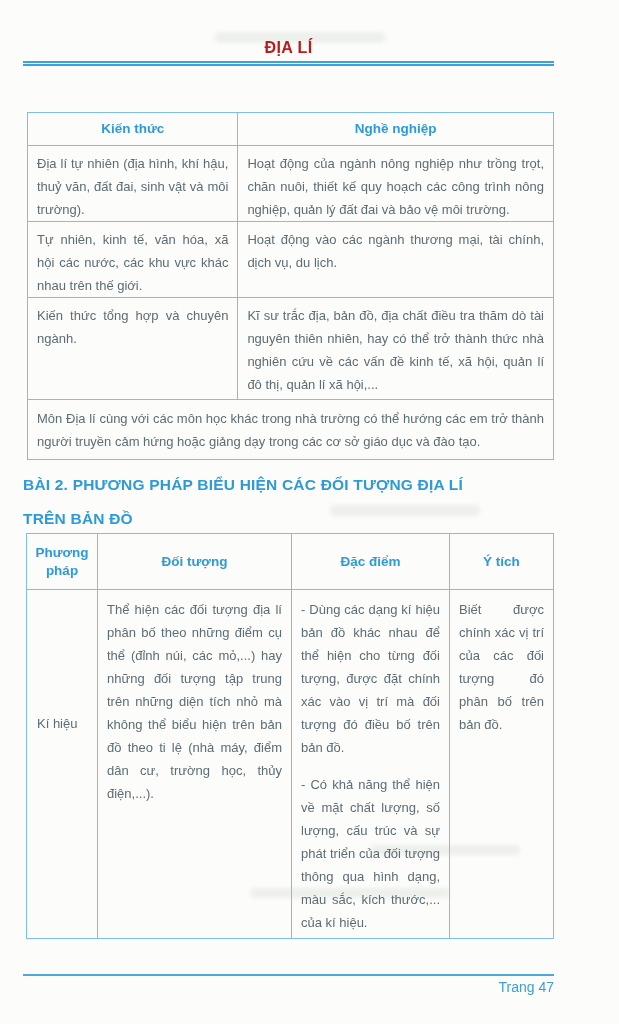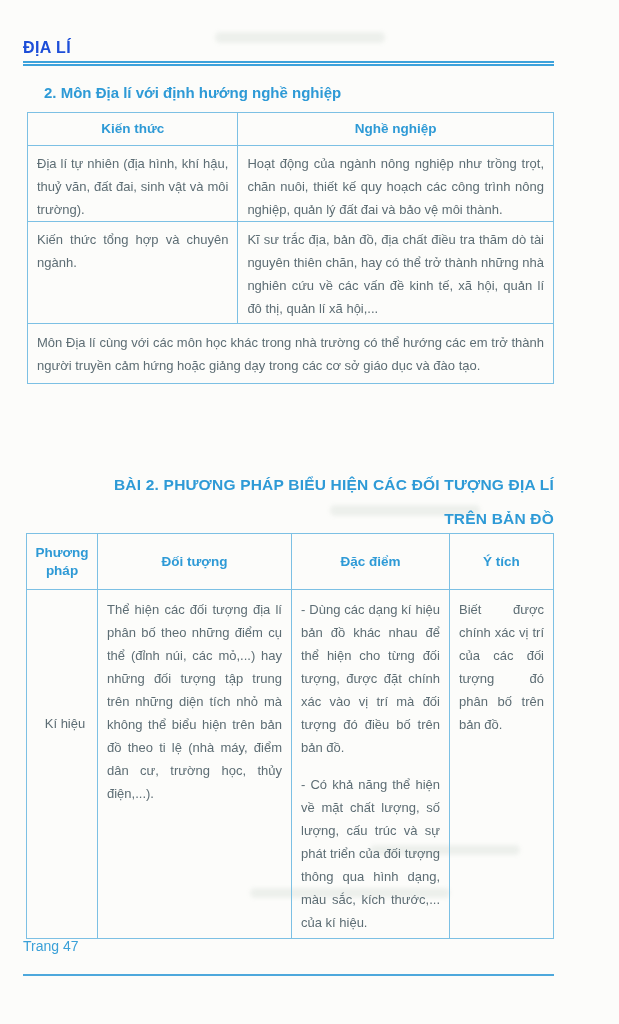--- a/index.html
+++ b/index.html
@@ -18,22 +18,22 @@
     border-radius:5px;
     filter:blur(2px);
   }
   .s1{top:32px;left:215px;width:170px;height:11px;}
   .s2{top:505px;left:330px;width:150px;height:11px;}
   .s3{top:888px;left:250px;width:200px;height:10px;}
   .s4{top:845px;left:370px;width:150px;height:10px;}
 
   .header-title{
     position:absolute;top:39px;left:23px;width:531px;
-    text-align:left;
-    color:#1d4ed8;font-weight:bold;font-size:16px;letter-spacing:.4px;
+    text-align:center;
+    color:#b91c1c;font-weight:bold;font-size:16px;letter-spacing:.4px;
   }
   .top-rule{
     position:absolute;top:61px;left:23px;width:531px;height:5px;
     border-top:2px solid #3da2db;border-bottom:2px solid #3da2db;
     box-sizing:border-box;
   }
   .sec1{
     position:absolute;top:84px;left:44px;margin:0;
     color:#2e9ad6;font-weight:bold;font-size:15px;
   }
@@ -54,77 +54,80 @@
 
   .t1{position:absolute;top:112px;left:27px;width:527px;}
   .t1 th{height:33px;}
   .t1 .r1 td{height:76px;}
   .t1 .r2 td{height:70px;}
   .t1 .r3 td{height:102px;}
   .t1 .rf td{height:60px;padding-top:7px;}
 
   .bai2{
     position:absolute;top:468px;left:23px;width:531px;
-    text-align:right;color:#2e9ad6;font-weight:bold;
+    text-align:left;color:#2e9ad6;font-weight:bold;
     font-size:15.5px;line-height:34px;letter-spacing:.2px;
   }
 
   .t2{position:absolute;top:533px;left:26px;width:527px;border-radius:26px;}
   .t2 th{height:56px;}
   .t2 .body-row td{height:340px;padding-top:8px;}
   .t2 td.method{
-    text-align:center;vertical-align:top;
+    text-align:left;vertical-align:top;
     padding:122px 4px 0 10px;
   }
   .t2 td.feat p{margin:0 0 14px;}
   .t2 td.feat p:last-child{margin-bottom:4px;}
 
   .pagenum{
-    position:absolute;top:938px;left:23px;width:531px;
-    color:#3aa0d8;font-size:14px;
+    position:absolute;top:979px;left:23px;width:531px;
+    text-align:right;color:#3aa0d8;font-size:14px;
   }
   .foot-rule{
     position:absolute;top:974px;left:23px;width:531px;
     border-top:2px solid #4da8dc;
   }
 </style>
 </head>
 <body>
 
 <div class="page">
 
   <div class="smudge s1"></div>
   <div class="smudge s2"></div>
   <div class="smudge s3"></div>
   <div class="smudge s4"></div>
 
   <div class="header-title">ĐỊA LÍ</div>
   <div class="top-rule"></div>
 
-  <h2 class="sec1">2. Môn Địa lí với định hướng nghề nghiệp</h2>
 
   <table class="t1">
     <colgroup>
         <col style="width:40%">
         <col style="width:60%">
       </colgroup>
     <thead>
       <tr>
         <th>Kiến thức</th>
         <th>Nghề nghiệp</th>
       </tr>
     </thead>
     <tbody>
       <tr class="r1">
         <td>Địa lí tự nhiên (địa hình, khí hậu, thuỷ văn, đất đai, sinh vật và môi trường).</td>
-        <td>Hoạt động của ngành nông nghiệp như trồng trọt, chăn nuôi, thiết kế quy hoạch các công trình nông nghiệp, quản lý đất đai và bảo vệ môi thành.</td>
+        <td>Hoạt động của ngành nông nghiệp như trồng trọt, chăn nuôi, thiết kế quy hoạch các công trình nông nghiệp, quản lý đất đai và bảo vệ môi trường.</td>
+      </tr>
+      <tr class="r2">
+        <td>Tự nhiên, kinh tế, văn hóa, xã hội các nước, các khu vực khác nhau trên thế giới.</td>
+        <td>Hoạt động vào các ngành thương mại, tài chính, dịch vụ, du lịch.</td>
       </tr>
       <tr class="r3">
         <td>Kiến thức tổng hợp và chuyên ngành.</td>
-        <td>Kĩ sư trắc địa, bản đồ, địa chất điều tra thăm dò tài nguyên thiên chăn, hay có thể trở thành những nhà nghiên cứu về các vấn đề kinh tế, xã hội, quản lí đô thị, quản lí xã hội,...</td>
+        <td>Kĩ sư trắc địa, bản đồ, địa chất điều tra thăm dò tài nguyên thiên nhiên, hay có thể trở thành thức nhà nghiên cứu về các vấn đề kinh tế, xã hội, quản lí đô thị, quản lí xã hội,...</td>
       </tr>
       <tr class="rf">
         <td colspan="2">Môn Địa lí cùng với các môn học khác trong nhà trường có thể hướng các em trở thành người truyền cảm hứng hoặc giảng dạy trong các cơ sở giáo dục và đào tạo.</td>
       </tr>
     </tbody>
   </table>
 
   <div class="bai2">
     <div>BÀI 2. PHƯƠNG PHÁP BIỂU HIỆN CÁC ĐỐI TƯỢNG ĐỊA LÍ</div>
     <div>TRÊN BẢN ĐỒ</div>

